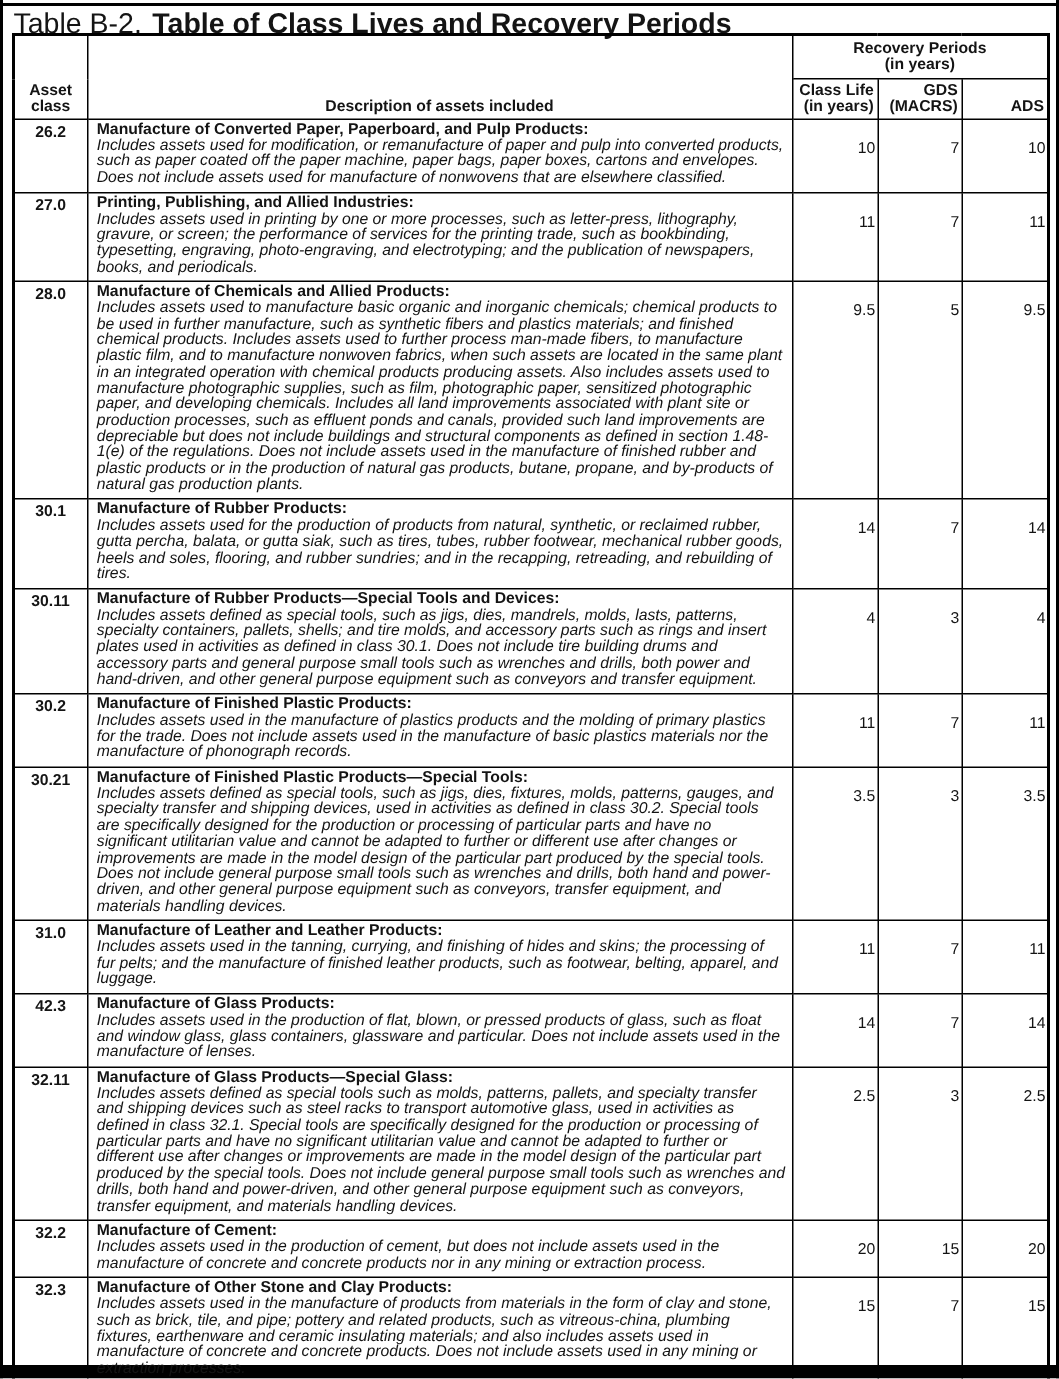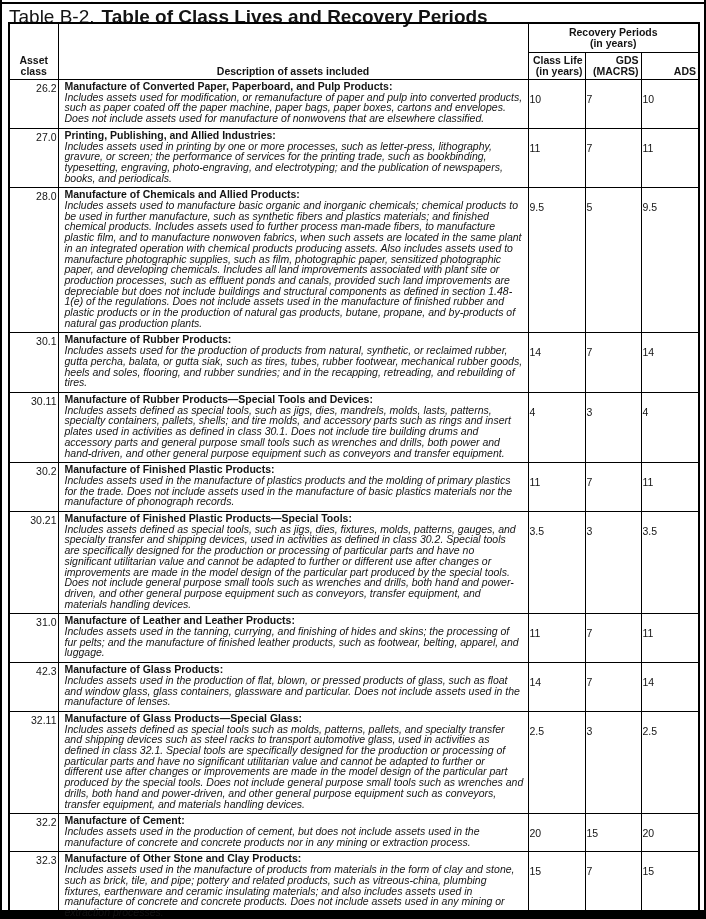--- a/index.html
+++ b/index.html
@@ -49,33 +49,33 @@
   .th-desc {
     vertical-align: bottom; text-align: center;
     padding: 2px 2px 3px 6px;
   }
   .th-group  { height: 24px; text-align: center; vertical-align: middle; }
   .th-sub    { height: 22px; text-align: right; vertical-align: middle; padding: 2px 1px 3px; }
   .th-ads    { vertical-align: bottom; padding-bottom: 3px; }
   .hdr-line  { display: block; }
 
   .c-asset {
-    vertical-align: top; text-align: right;
-    font-weight: normal;
+    vertical-align: top; text-align: center;
+    font-weight: bold;
     padding-top: 2px;
   }
   .c-desc {
     vertical-align: top;
     padding: 1px 4px 4px 6px;
     line-height: 10.7px;
   }
   .d-title { font-weight: bold; }
   .d-body  { font-weight: normal; font-style: italic; }
   .c-val {
-    vertical-align: top; text-align: left;
+    vertical-align: top; text-align: right;
     padding-top: 13px;
   }
 </style>
 </head>
 <body>
 
 <div class="page-edge-left"></div>
 <div class="page-edge-right"></div>
 <div class="page-edge-bottom"></div>
 <div class="top-rule"></div>

